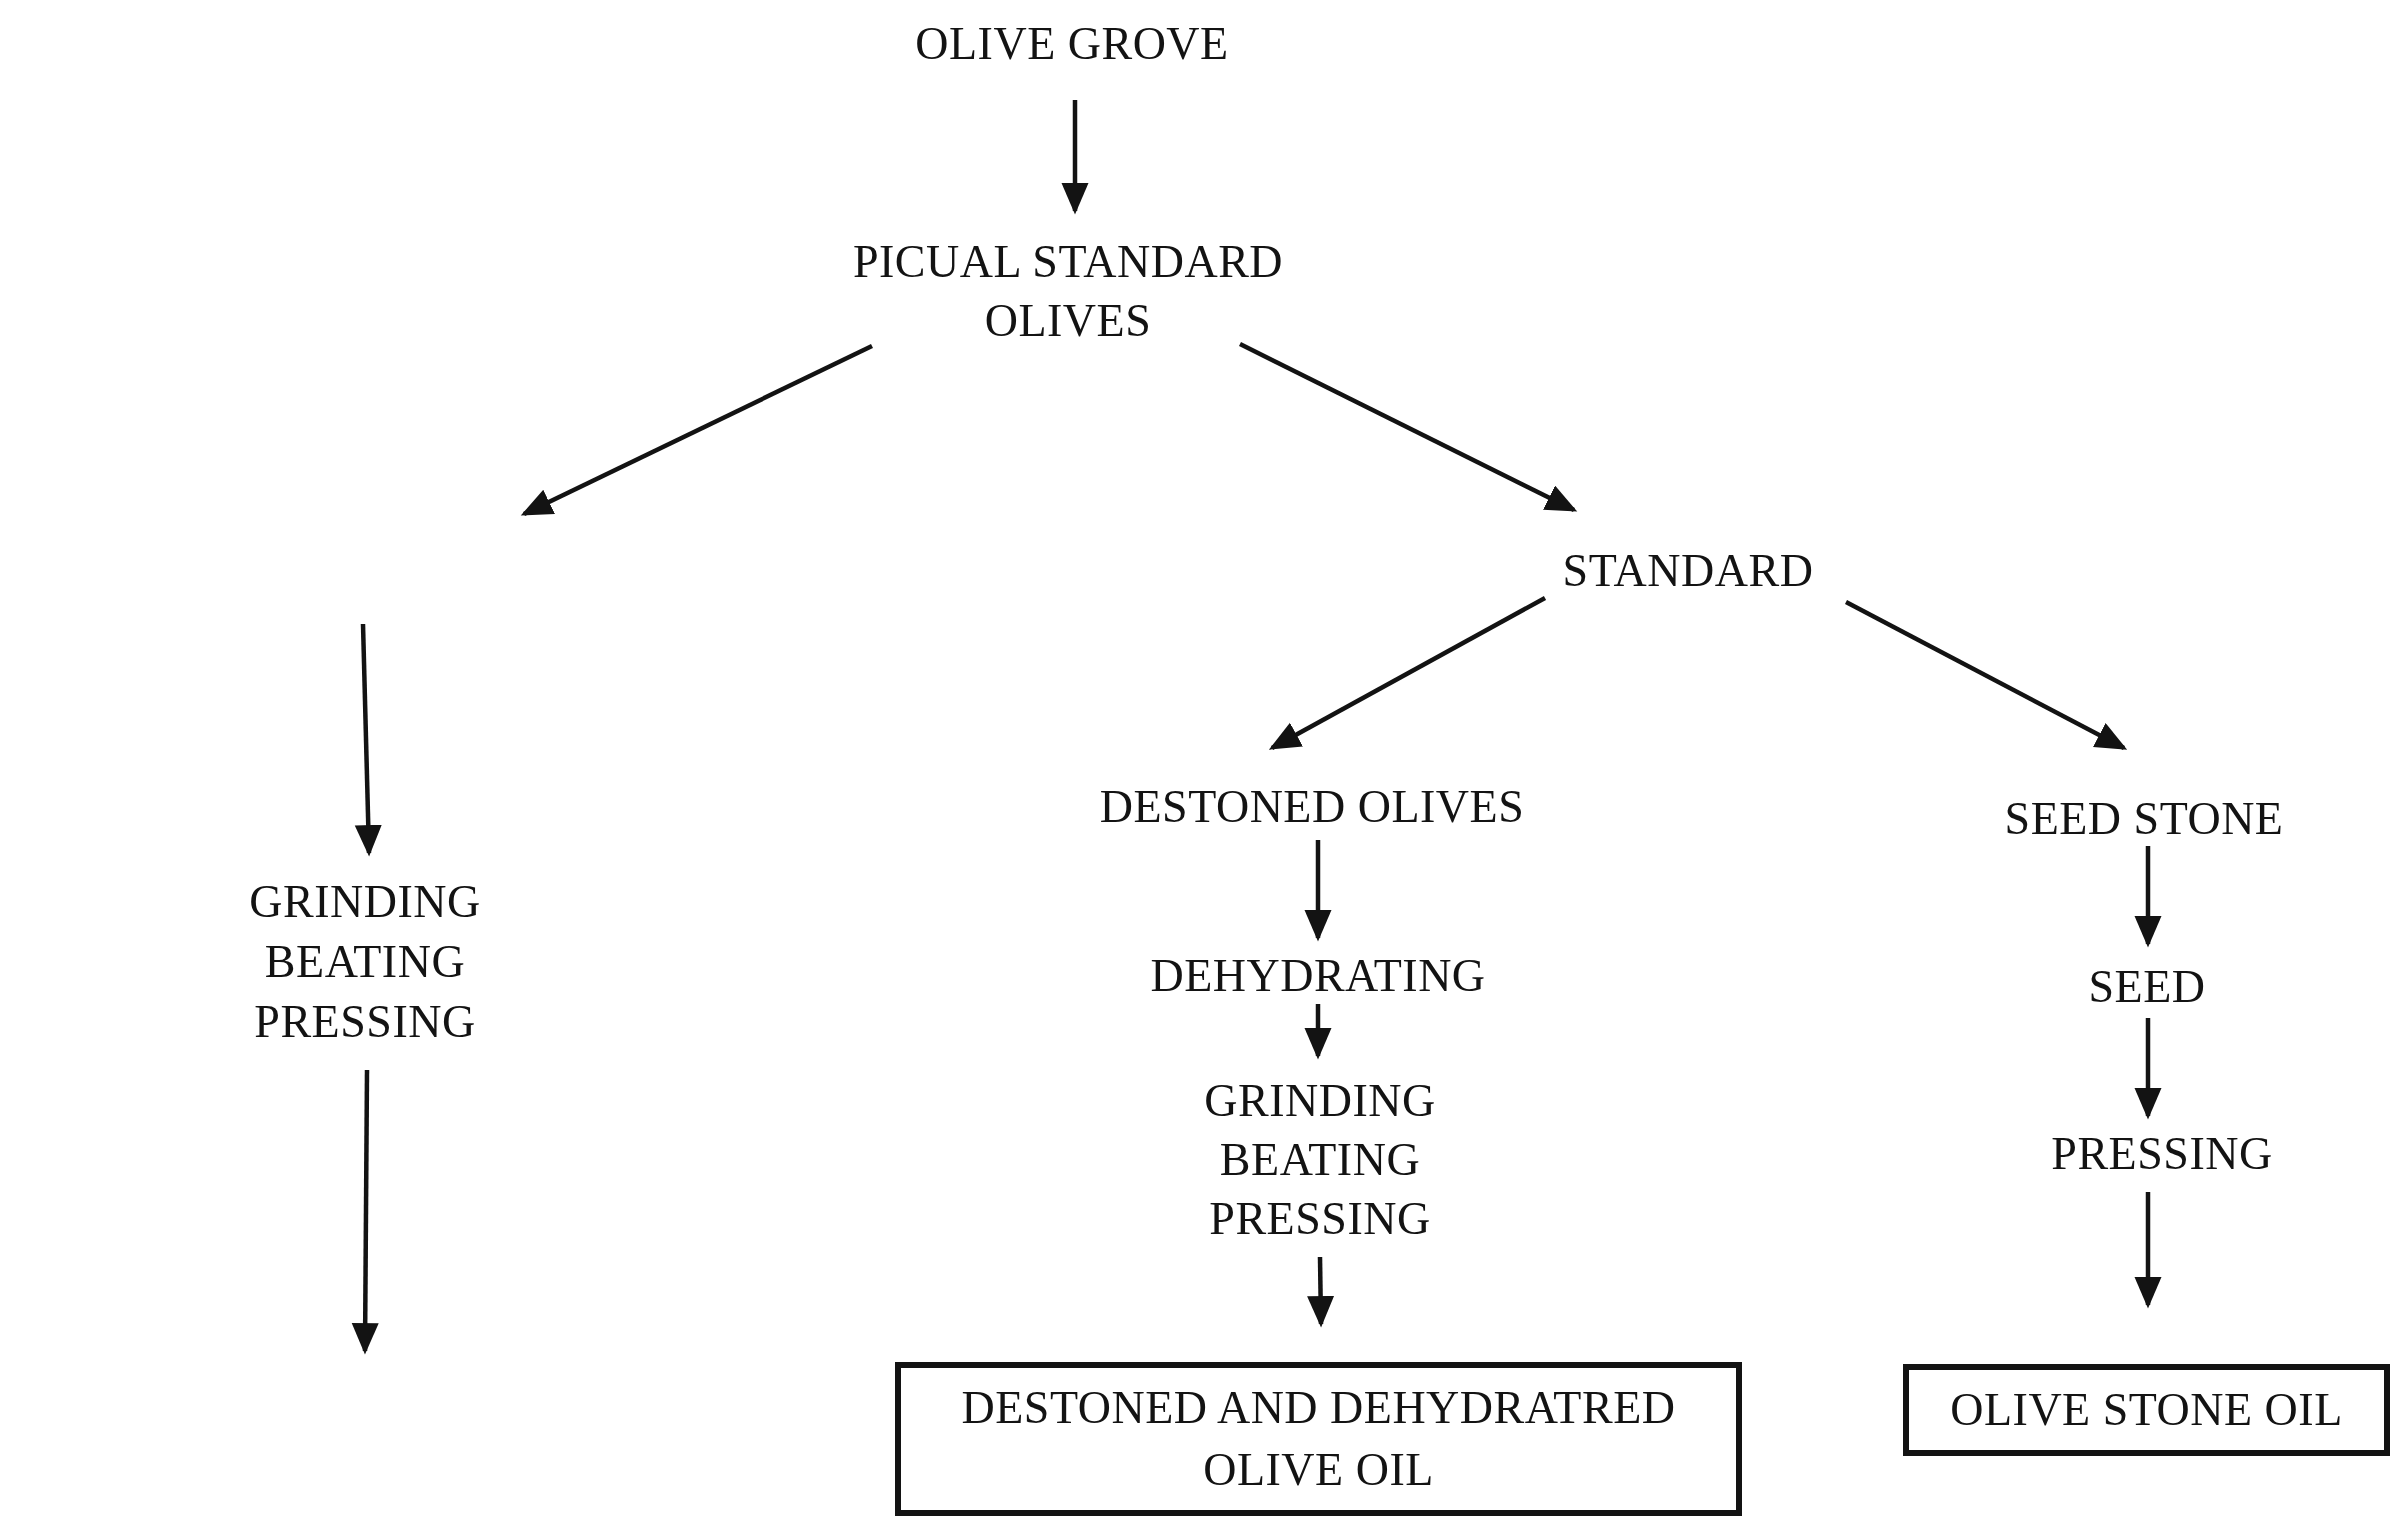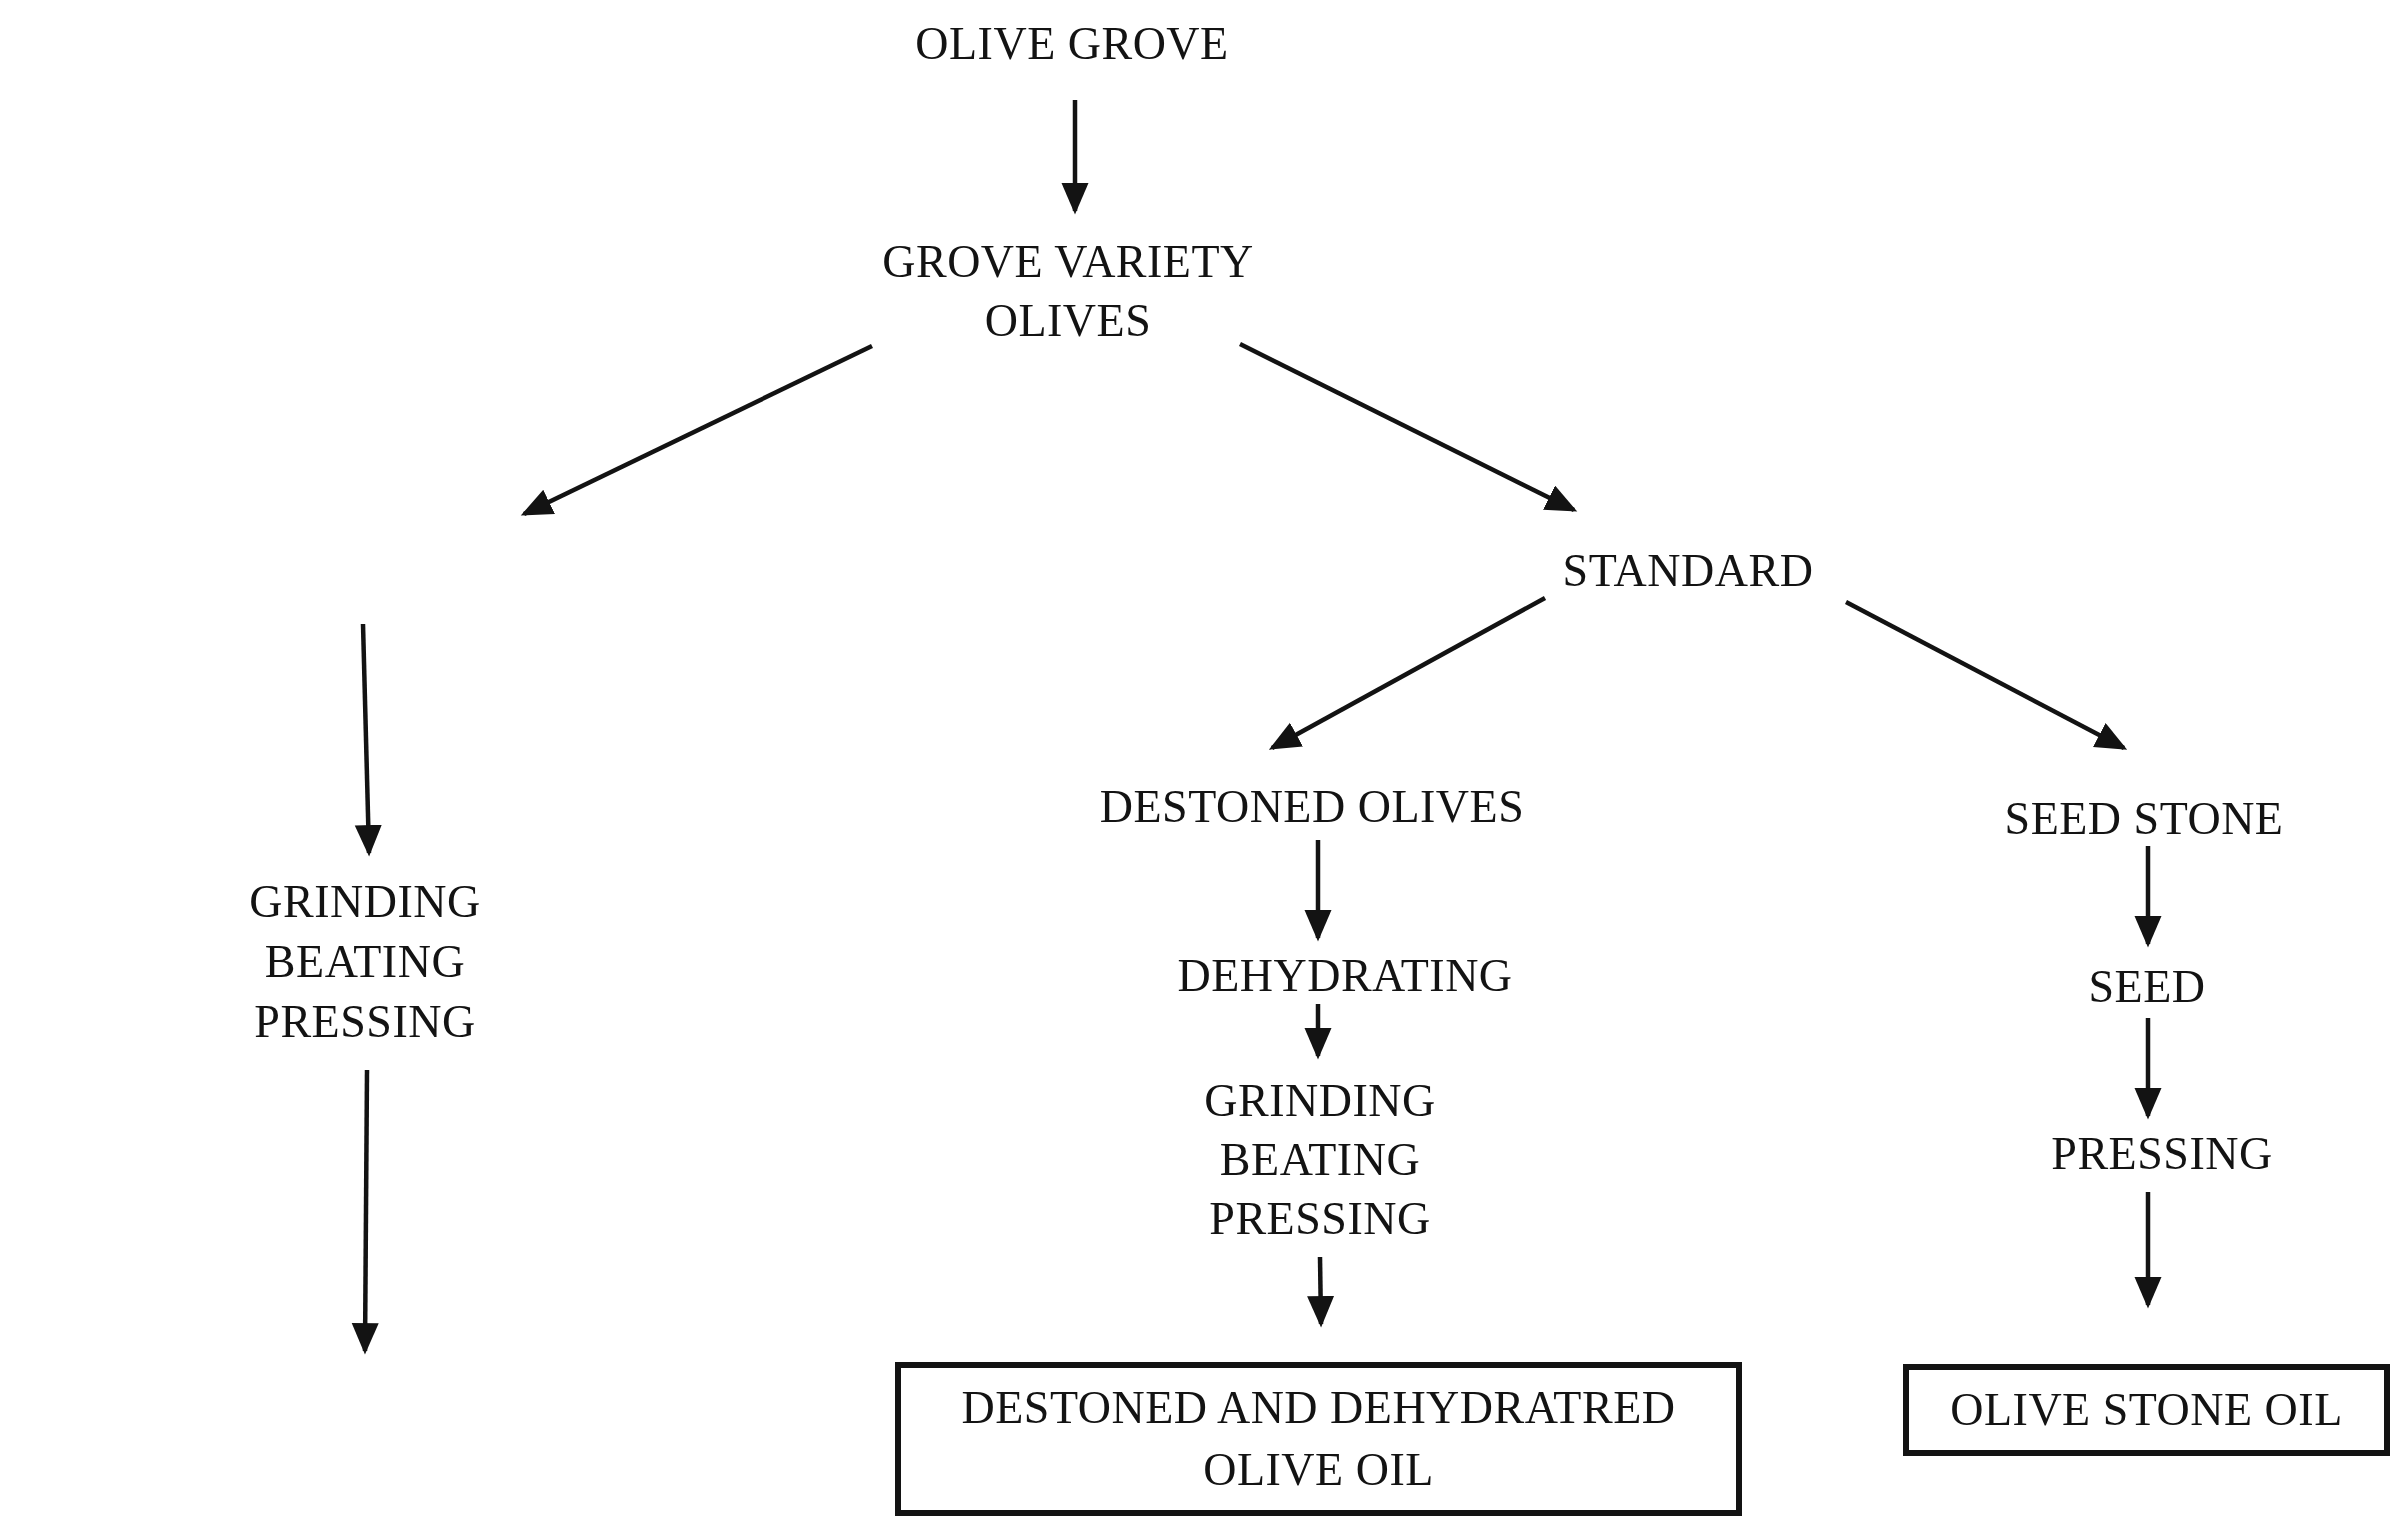--- a/index.html
+++ b/index.html
@@ -73,41 +73,41 @@
     <line x1="2148" y1="846" x2="2148" y2="944" stroke="#131313" stroke-width="4.5" marker-end="url(#ah)"></line>
     <line x1="2148" y1="1018" x2="2148" y2="1116" stroke="#131313" stroke-width="4.5" marker-end="url(#ah)"></line>
     <line x1="2148" y1="1192" x2="2148" y2="1305" stroke="#131313" stroke-width="4.5" marker-end="url(#ah)"></line>
   </svg>
 
   <div class="node" style="left:1072px; top:14px;">
     <span>OLIVE GROVE</span>
   </div>
 
   <div class="node tight" style="left:1068px; top:232px;">
-    <div>GROVE VARIETY</div>
+    <div>PICUAL STANDARD</div>
     <div>OLIVES</div>
   </div>
 
 
   <div class="node" style="left:365px; top:872px;">
     <div>GRINDING</div>
     <div>BEATING</div>
     <div>PRESSING</div>
   </div>
 
 
   <div class="node" style="left:1688px; top:541px;">
     <span>STANDARD</span>
   </div>
 
   <div class="node" style="left:1312px; top:777px;">
     <span>DESTONED OLIVES</span>
   </div>
 
-  <div class="node" style="left:1318px; top:946px;margin-left:27px;">
+  <div class="node" style="left:1318px; top:946px;">
     <span>DEHYDRATING</span>
   </div>
 
   <div class="node tight" style="left:1320px; top:1071px;">
     <div>GRINDING</div>
     <div>BEATING</div>
     <div>PRESSING</div>
   </div>
 
   <div class="box" style="left:895px; top:1362px; width:847px; height:154px;text-align:center;">

